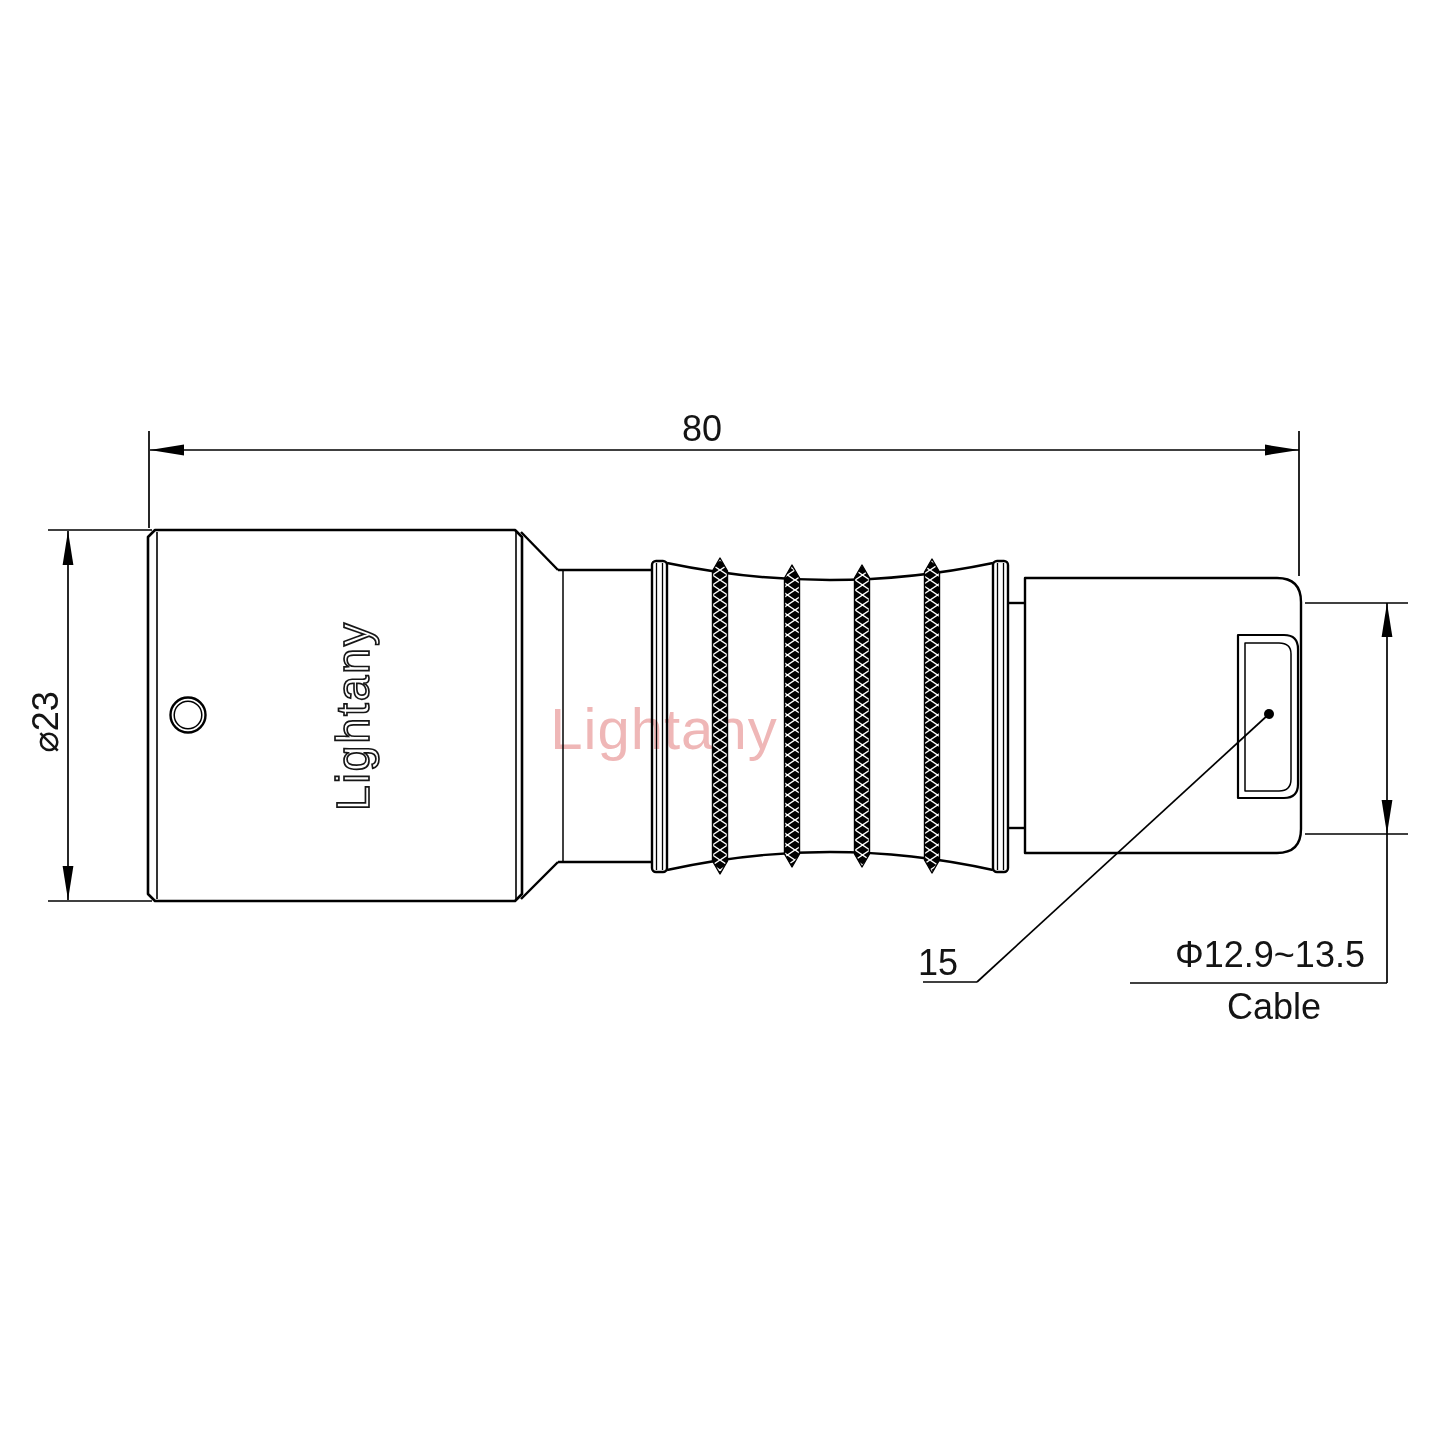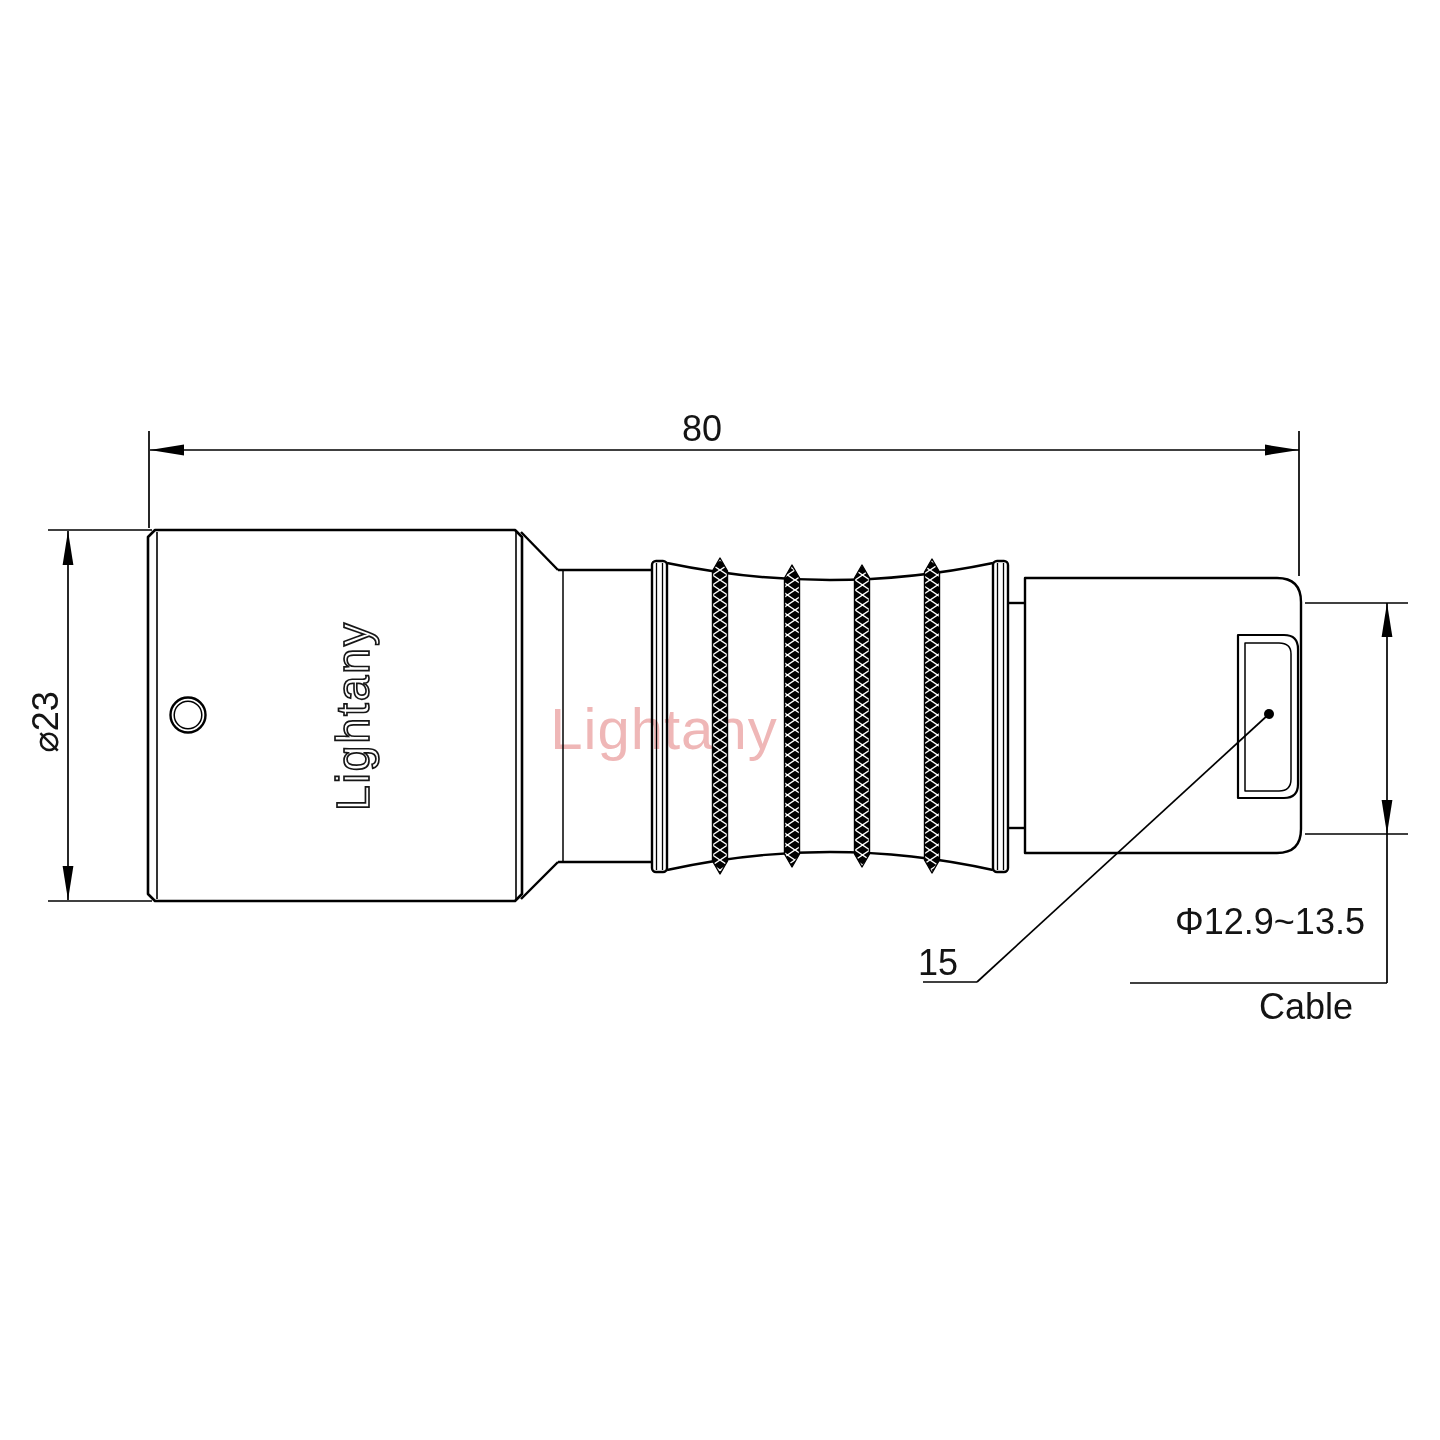--- a/index.html
+++ b/index.html
@@ -114,18 +114,18 @@
       <circle cx="1269" cy="714" r="5" fill="#000" stroke="none"></circle>
     </g>
   </svg>
 
   <div class="label" style="left:702px;top:429px;">80</div>
 
   <div class="label rot" style="left:46px;top:722px;">⌀23</div>
 
   <div class="label" style="left:938px;top:963px;">15</div>
 
-  <div class="label" style="left:1270px;top:922px;">Φ12.9~13.5</div>
+  <div class="label" style="left:1270px;top:955px;">Φ12.9~13.5</div>
 
-  <div class="label" style="left:1274px;top:1007px;margin-left:32px;">Cable</div>
+  <div class="label" style="left:1274px;top:1007px;">Cable</div>
 
   <div class="engraving" style="left:353px;top:716px;">Lightany</div>
 </div>
 
 </body></html>

